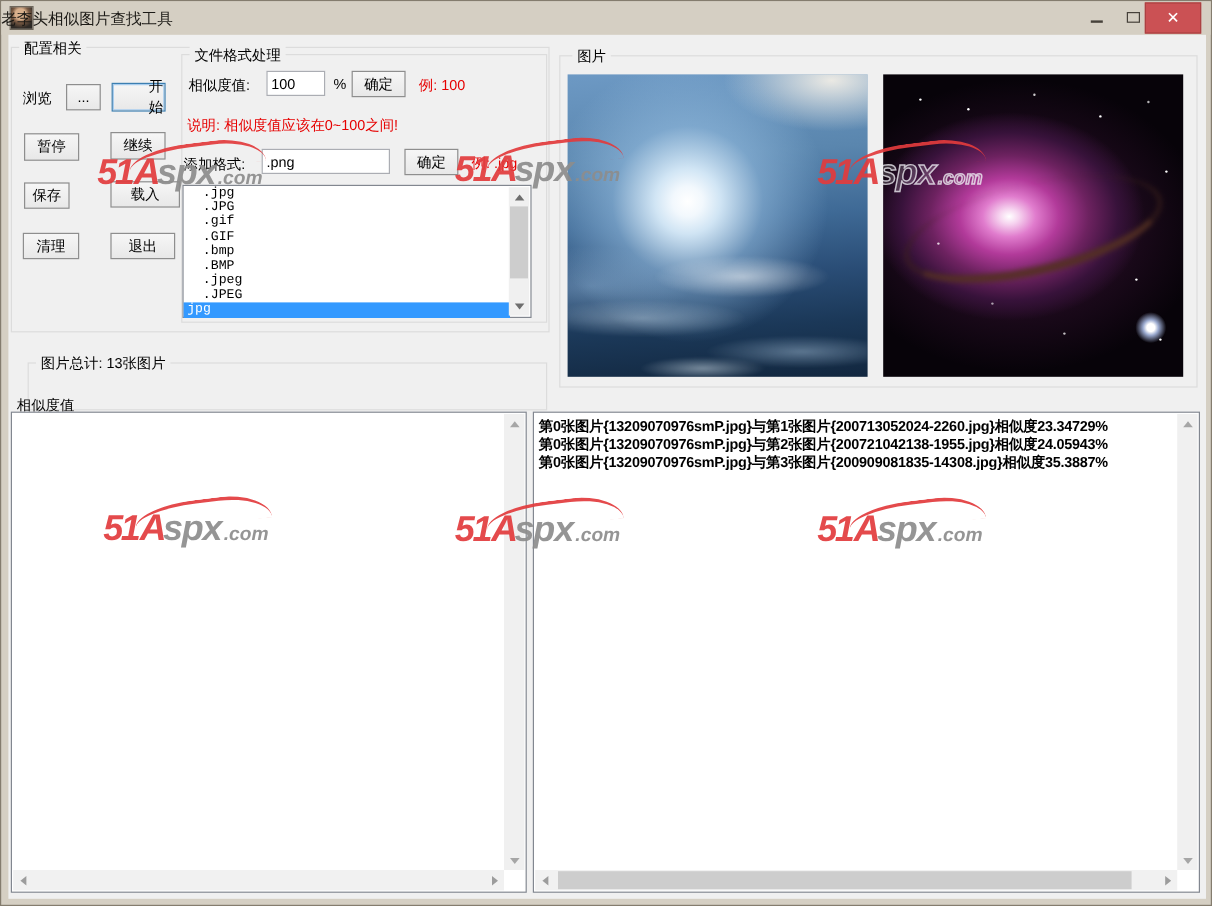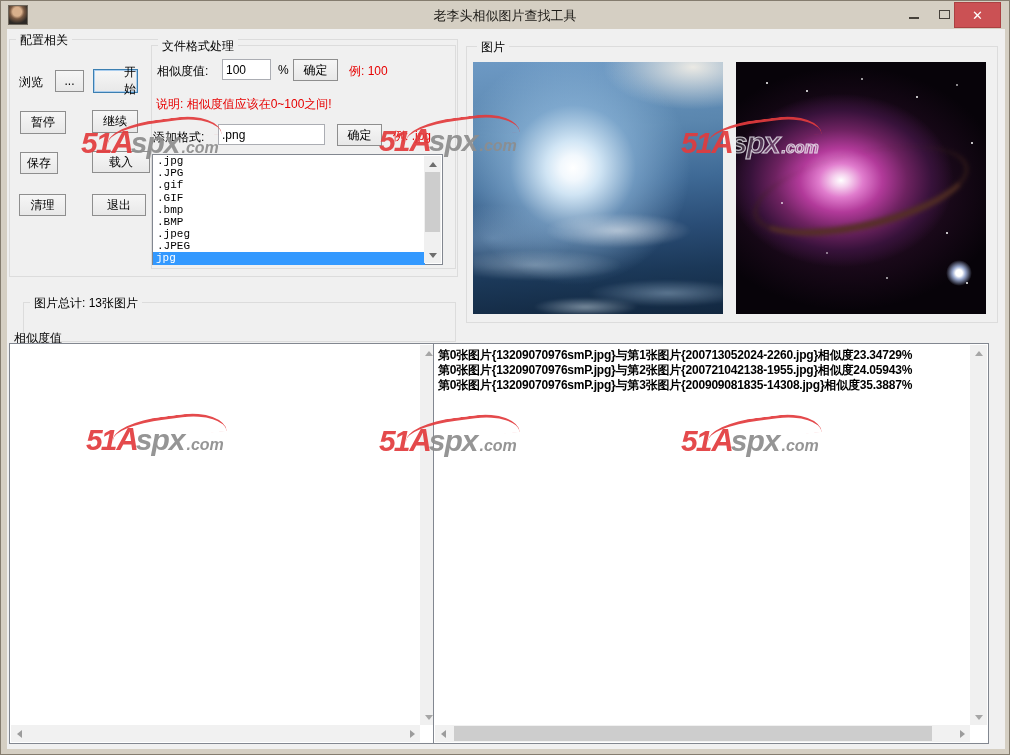--- a/index.html
+++ b/index.html
@@ -11,21 +11,21 @@
     --border3d:#828790;
   }
   *{margin:0;padding:0;box-sizing:border-box;}
   body{font-family:"Liberation Sans","DejaVu Sans",sans-serif;background:#888;}
   .window{position:relative;width:1010px;height:755px;background:var(--frame);
           border:1px solid #847c6e;overflow:hidden;font-size:12px;color:#000;}
   
   .titlebar{position:absolute;left:0;top:0;width:100%;height:28px;background:var(--frame);}
   .app-icon{position:absolute;left:7px;top:4px;width:20px;height:20px;border:1px solid #6e675c;
             background:radial-gradient(circle at 45% 32%,#d9b08c 0 28%,#7a5a43 45%,#2e2a26 75%);}
-  .title-text{position:absolute;left:0;top:6px;width:100%;text-align:center;font-size:13px;color:#1c1a16;}
+  .title-text{position:absolute;left:0;top:6px;width:100%;text-align:left;font-size:13px;color:#1c1a16;}
   .cap-btn{position:absolute;top:0;height:27px;display:flex;align-items:center;justify-content:center;cursor:default;}
   .btn-min{left:899px;width:28px;}
   .btn-max{left:929px;width:28px;}
   .min-glyph{width:10px;height:2px;background:#46413a;margin-top:6px;}
   .max-glyph{width:11px;height:9px;border:1px solid #46413a;}
   .btn-close{left:953px;top:1px;width:47px;height:26px;background:#cb5154;border:1px solid #ab4142;
              color:#fff;font-size:13px;font-weight:bold;}
   
   .client{position:absolute;left:6px;top:28px;width:998px;height:720px;background:#f0f0f0;}
   .groupbox{position:absolute;border:1px solid #dcdcdc;}
@@ -34,21 +34,21 @@
   .red{color:var(--red);}
   .btn{position:absolute;background:linear-gradient(#f6f6f6,#e8e8e8);border:1px solid #8e8e8e;
        font-size:12px;display:flex;align-items:center;justify-content:center;cursor:default;
        font-family:"Liberation Sans","DejaVu Sans",sans-serif;}
   .btn-primary{border:1px solid #3c7fb1;box-shadow:inset 0 0 0 1px #a9cdee;}
   .tbox{position:absolute;border:1px solid #abadb3;background:#fff;font-size:12px;padding:1px 3px;
         font-family:"Liberation Sans","DejaVu Sans",sans-serif;}
   
   .listbox{position:absolute;left:151px;top:153px;width:291px;height:111px;background:#fff;border:1px solid var(--border3d);}
   .lb-item{height:12.2px;line-height:12.2px;font-family:"Liberation Mono","DejaVu Sans Mono",monospace;
-           font-size:11px;padding-left:4px;white-space:pre;}
+           font-size:11px;padding-left:4px;white-space:pre;margin-left:12px;}
   .lb-sel{position:absolute;left:0;top:97px;height:13px;width:272px;background:var(--sel);color:#fff;
           font-family:Liberation Mono, monospace;font-size:11px;line-height:13px;padding-left:3px;}
   
   .vscroll{position:absolute;top:1px;right:1px;bottom:18px;width:17px;background:#f0f0f0;}
   .vscroll.full{bottom:1px;}
   .hscroll{position:absolute;left:1px;right:18px;bottom:1px;height:17px;background:#f1f1f1;}
   .sb-btn{position:absolute;width:17px;height:16px;display:flex;align-items:center;justify-content:center;}
   .tri{width:0;height:0;border-style:solid;}
   .tri-up{border-width:0 4px 5px 4px;border-color:transparent transparent #6e6e6e transparent;}
   .tri-dn{border-width:5px 4px 0 4px;border-color:#6e6e6e transparent transparent transparent;}
@@ -201,21 +201,21 @@
       <div class="hscroll">
         <div class="sb-btn" style="left:0;top:0;width:16px;height:17px;">
             <div class="tri tri-lf"></div>
           </div>
         <div class="sb-btn" style="right:0;top:0;width:16px;height:17px;">
             <div class="tri tri-rt"></div>
           </div>
       </div>
     </div>
 
-    <div class="panel" style="left:426px;top:314px;width:556px;height:401px;">
+    <div class="panel" style="left:437px;top:314px;width:556px;height:401px;">
       <div class="out-lines">
         <div>第0张图片{13209070976smP.jpg}与第1张图片{200713052024-2260.jpg}相似度23.34729%</div>
         <div>第0张图片{13209070976smP.jpg}与第2张图片{200721042138-1955.jpg}相似度24.05943%</div>
         <div>第0张图片{13209070976smP.jpg}与第3张图片{200909081835-14308.jpg}相似度35.3887%</div>
       </div>
       <div class="vscroll light">
         <div class="sb-btn" style="top:0;left:0;">
             <div class="tri tri-up"></div>
           </div>
         <div class="sb-btn" style="bottom:0;left:0;">

